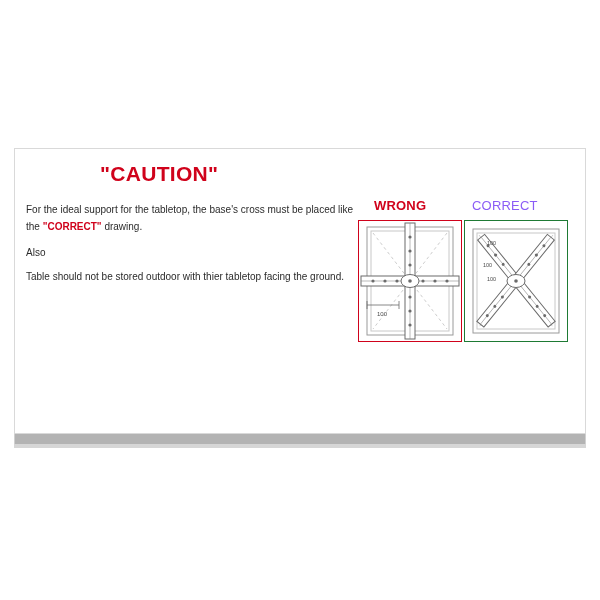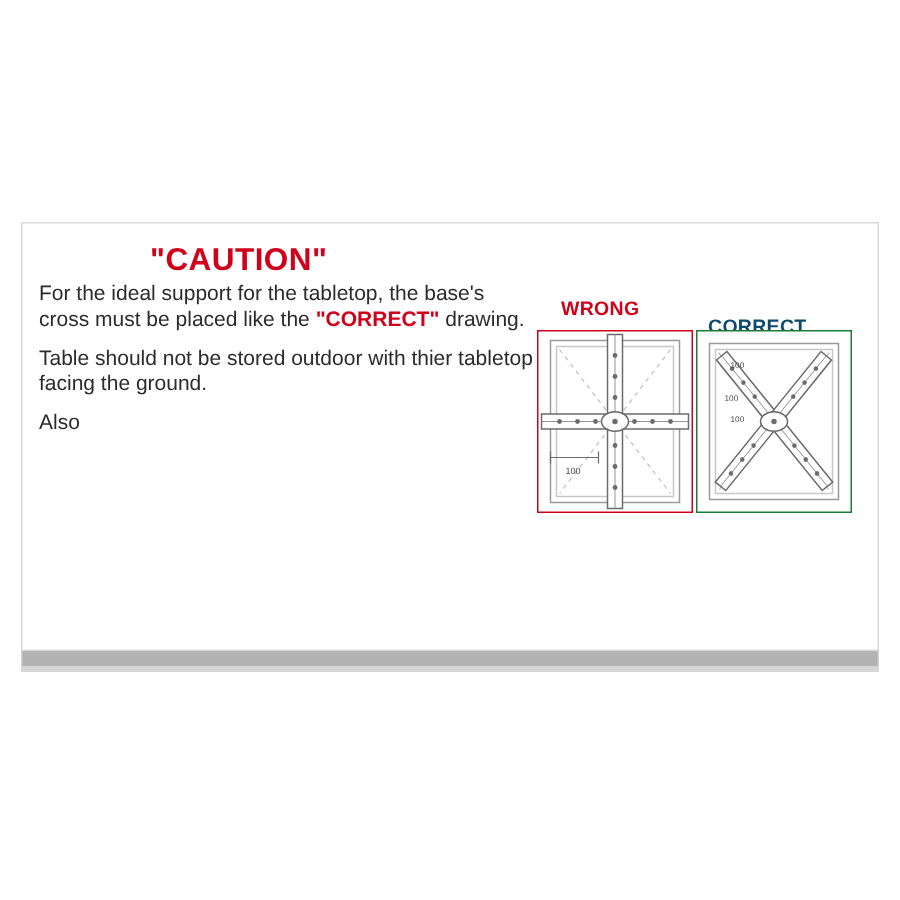--- a/index.html
+++ b/index.html
@@ -60,24 +60,24 @@
     top: 162px;
     font-size: 21px;
     font-weight: bold;
     color: #d0021b;
     letter-spacing: 0.3px;
   }
 
   .textcol {
     position: absolute;
     left: 26px;
-    top: 187px;
+    top: 201px;
     width: 330px;
     color: #2b2b2b;
-    font-size: 14px;
+    font-size: 10px;
     line-height: 17px;
   }
   .para { margin: 0 0 9px 0; }
   .para.tight { margin-bottom: 7px; }
   .correct-inline {
     color: #d0021b;
     font-weight: bold;
   }
   .underline-bold {
     font-weight: bold;
@@ -97,24 +97,24 @@
     left: 16px;
     top: 0px;
     font-size: 13px;
     font-weight: bold;
     color: #d0021b;
     letter-spacing: 0.2px;
   }
   .lbl-correct {
     position: absolute;
     left: 114px;
-    top: 12px;
+    top: 0px;
     font-size: 13px;
-    font-weight: bold;
-    color: #0c4a6e;
+    font-weight: normal;
+    color: #8b5cf6;
     letter-spacing: 0.2px;
   }
   .panel {
     position: absolute;
     top: 22px;
     width: 104px;
     height: 122px;
     box-sizing: border-box;
     background: #ffffff;
   }
@@ -138,23 +138,23 @@
   <div class="sheet-edge2"></div>
 
   <div class="caution-title">"CAUTION"</div>
 
   <div class="textcol">
 
     <p class="para">
       <span>For the ideal support for the tabletop, the base's cross must be placed like the </span><span class="correct-inline">"CORRECT"</span><span> drawing.</span>
     </p>
 
+    <p class="para tight">Also</p>
+
     <p class="para">Table should not be stored outdoor with thier tabletop facing the ground.</p>
-
-    <p class="para tight">Also</p>
 
 
   </div>
 
   <div class="diagram">
 
     <div class="lbl-wrong">WRONG</div>
     <div class="lbl-correct">CORRECT</div>
 
     <div class="panel panel-wrong">

